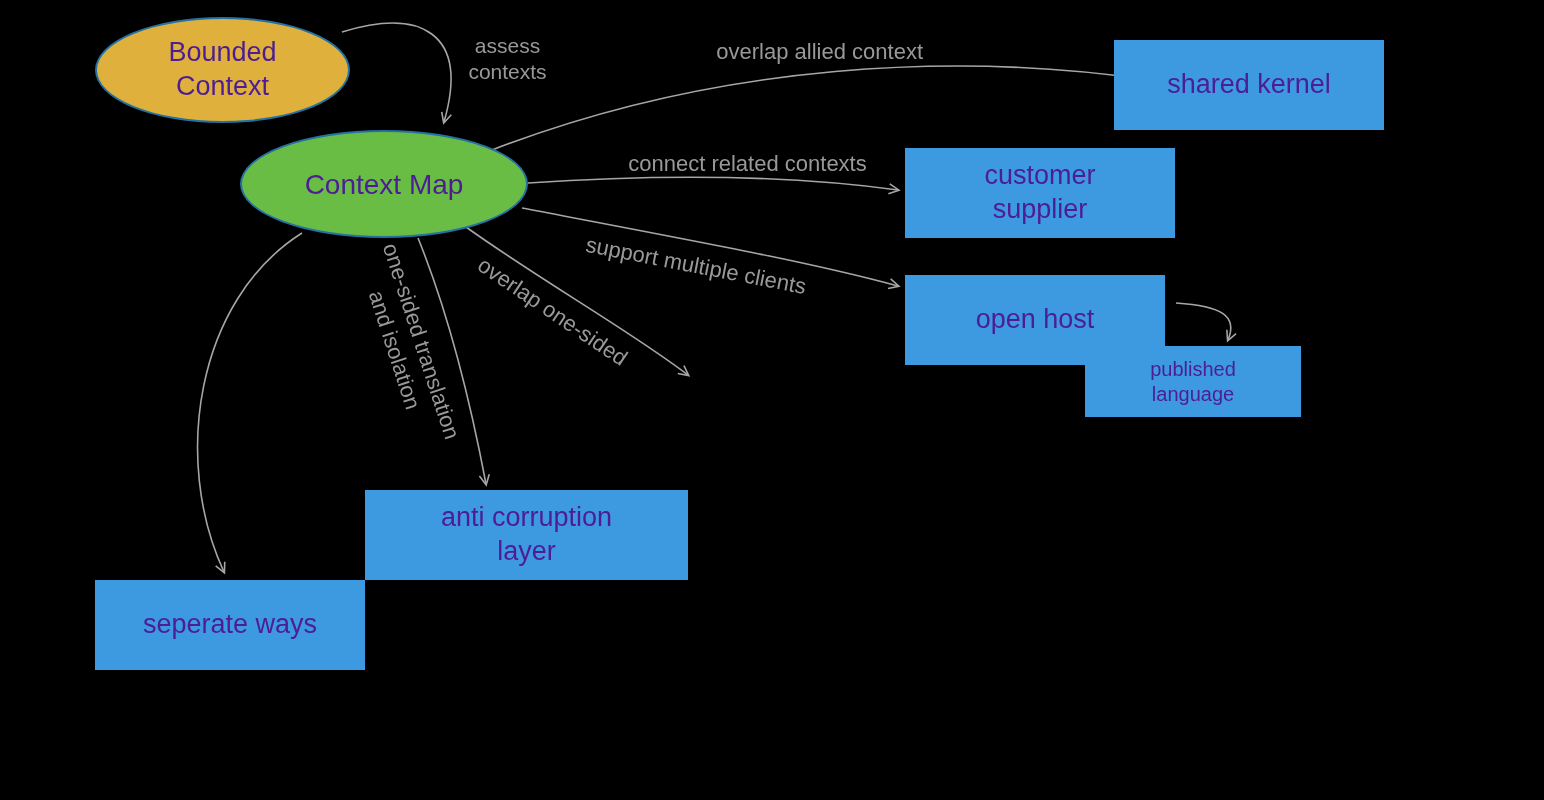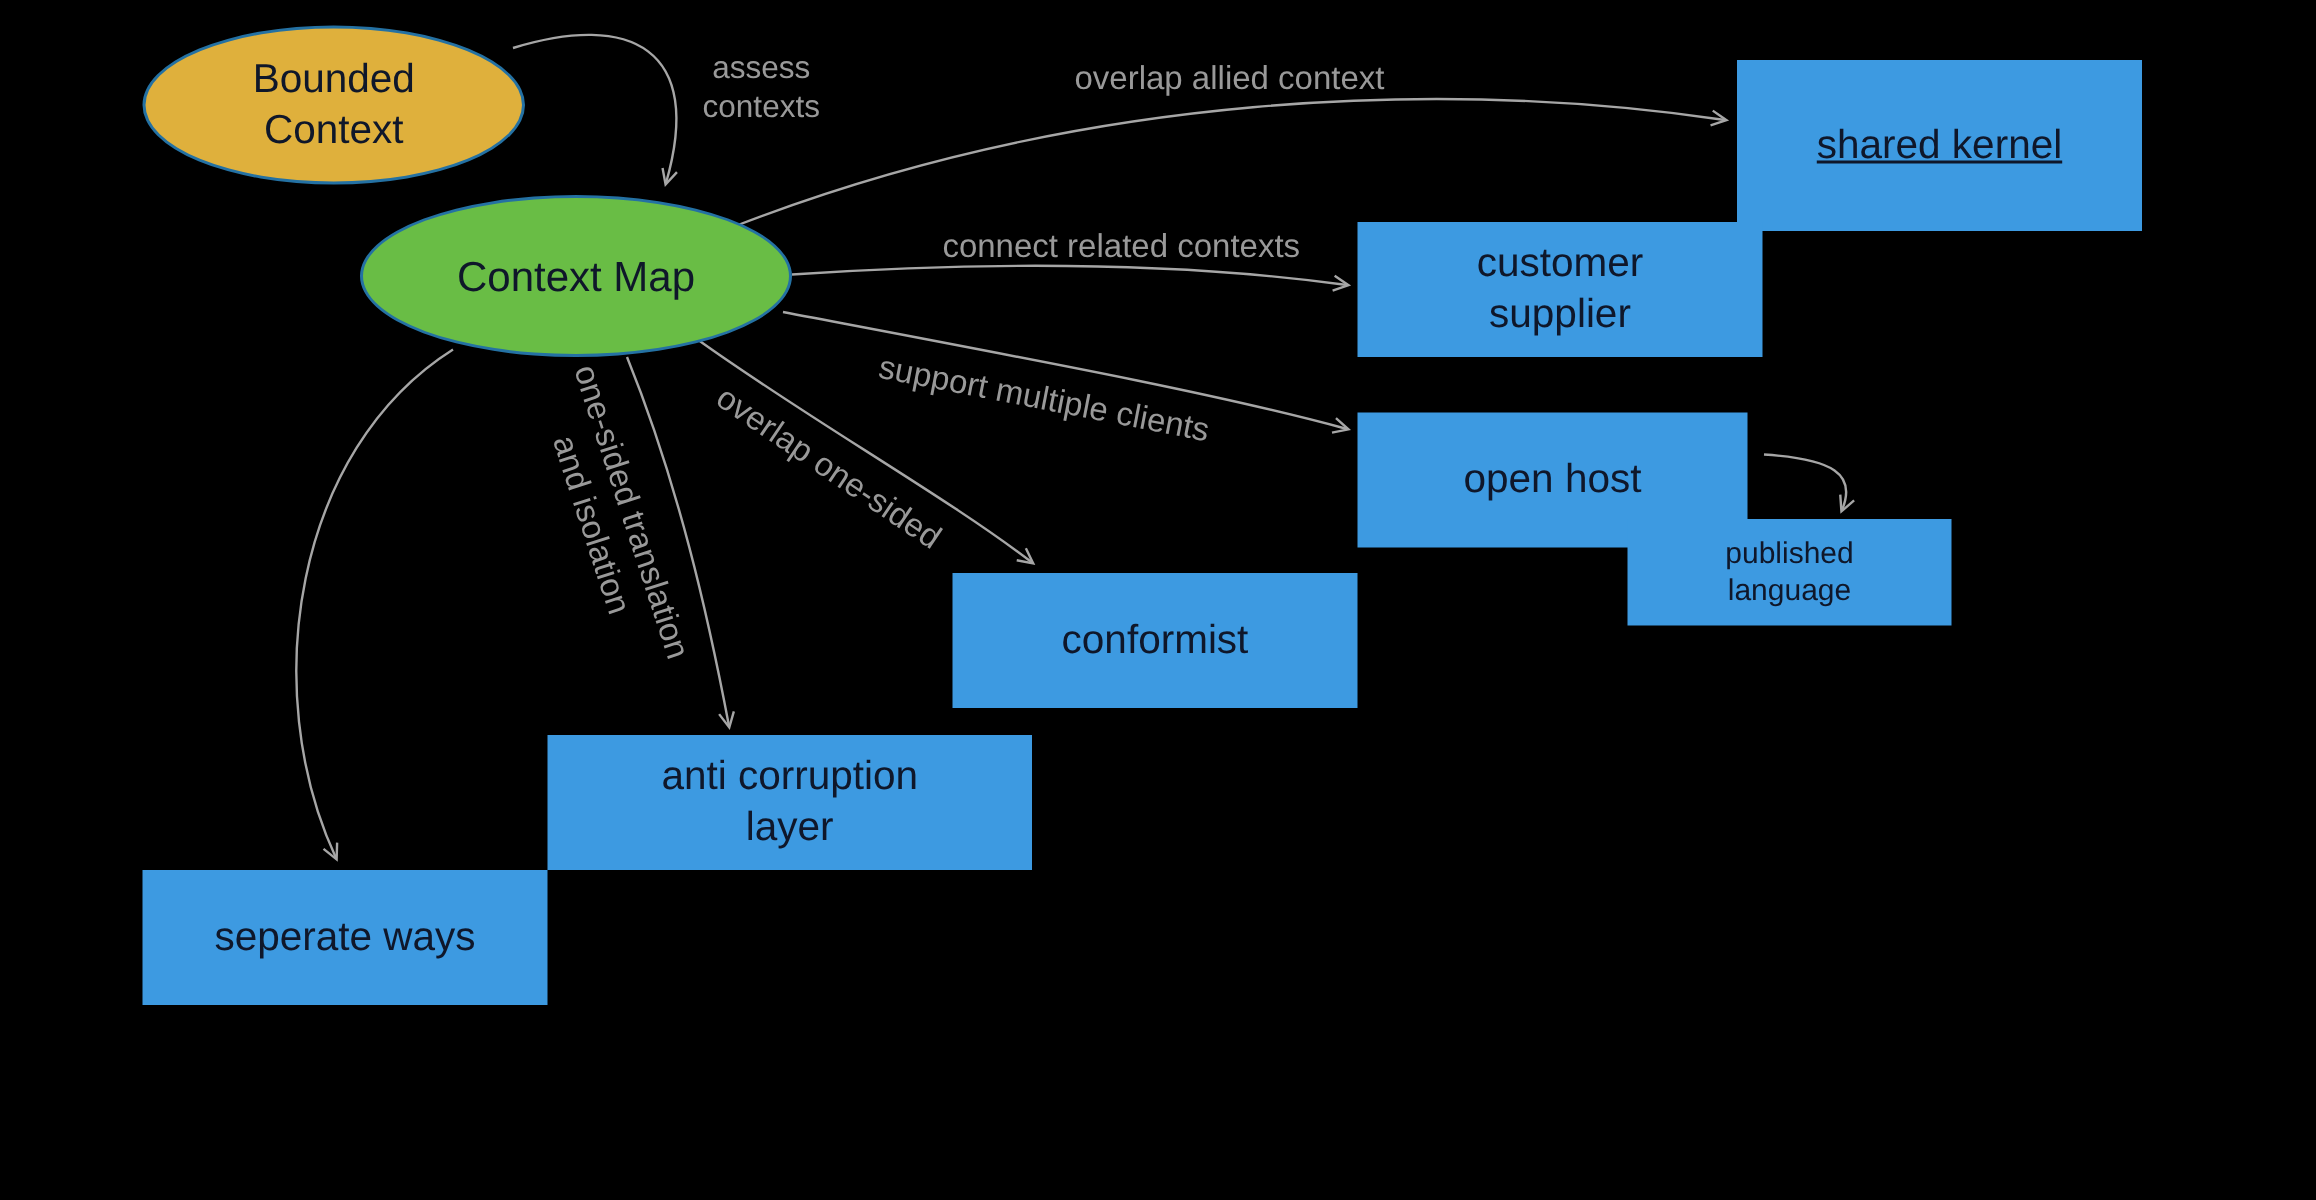--- a/index.html
+++ b/index.html
@@ -26,21 +26,21 @@
     fill: none;
     stroke: #a6a6a6;
     stroke-width: 1.6;
   }
   .node {
     position: absolute;
     display: flex;
     align-items: center;
     justify-content: center;
     text-align: center;
-    color: #0f172a;
+    color: #4c1d95;
     box-sizing: border-box;
     font-size: 27px;
     line-height: 1.25;
   }
   .node .node-label {
     white-space: pre-line;
   }
   .rect {
     background: #3d9ae1;
   }
@@ -91,41 +91,38 @@
 
   <div class="node ellipse bounded" style="left:95px; top:17px; width:255px; height:106px;">
     <span class="node-label">Bounded
 Context</span>
   </div>
 
   <div class="node ellipse green" style="left:240px; top:130px; width:288px; height:108px;">
     <span class="node-label">Context Map</span>
   </div>
 
-  <div class="node rect" style="left:1158px; top:40px; width:270px; height:114px;text-decoration:underline;">
+  <div class="node rect" style="left:1114px; top:40px; width:270px; height:90px;">
     <span class="node-label">shared kernel</span>
   </div>
 
   <div class="node rect" style="left:905px; top:148px; width:270px; height:90px;">
     <span class="node-label">customer
 supplier</span>
   </div>
 
   <div class="node rect" style="left:905px; top:275px; width:260px; height:90px;">
     <span class="node-label">open host</span>
   </div>
 
   <div class="node rect small" style="left:1085px; top:346px; width:216px; height:71px;">
     <span class="node-label">published
 language</span>
   </div>
 
-  <div class="node rect" style="left:635px; top:382px; width:270px; height:90px;">
-    <span class="node-label">conformist</span>
-  </div>
 
   <div class="node rect" style="left:365px; top:490px; width:323px; height:90px;">
     <span class="node-label">anti corruption
 layer</span>
   </div>
 
   <div class="node rect" style="left:95px; top:580px; width:270px; height:90px;">
     <span class="node-label">seperate ways</span>
   </div>
 

